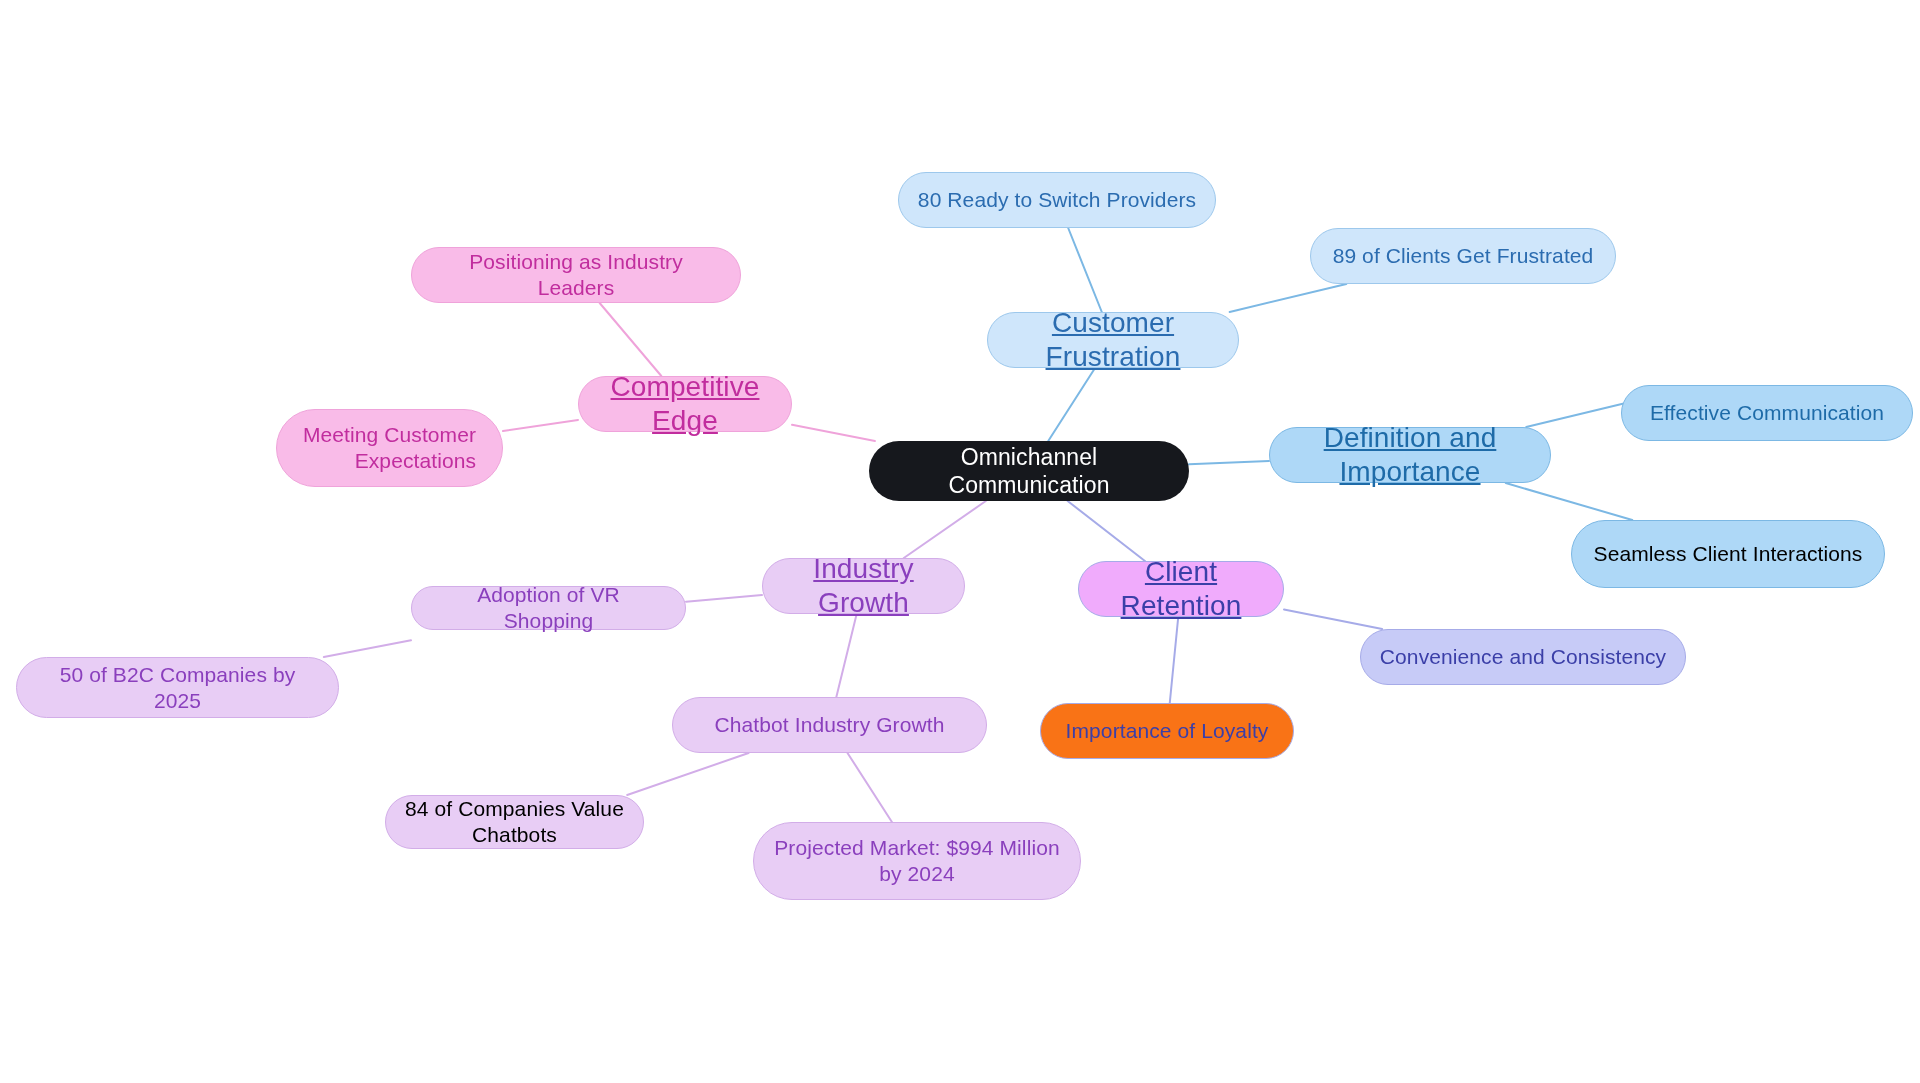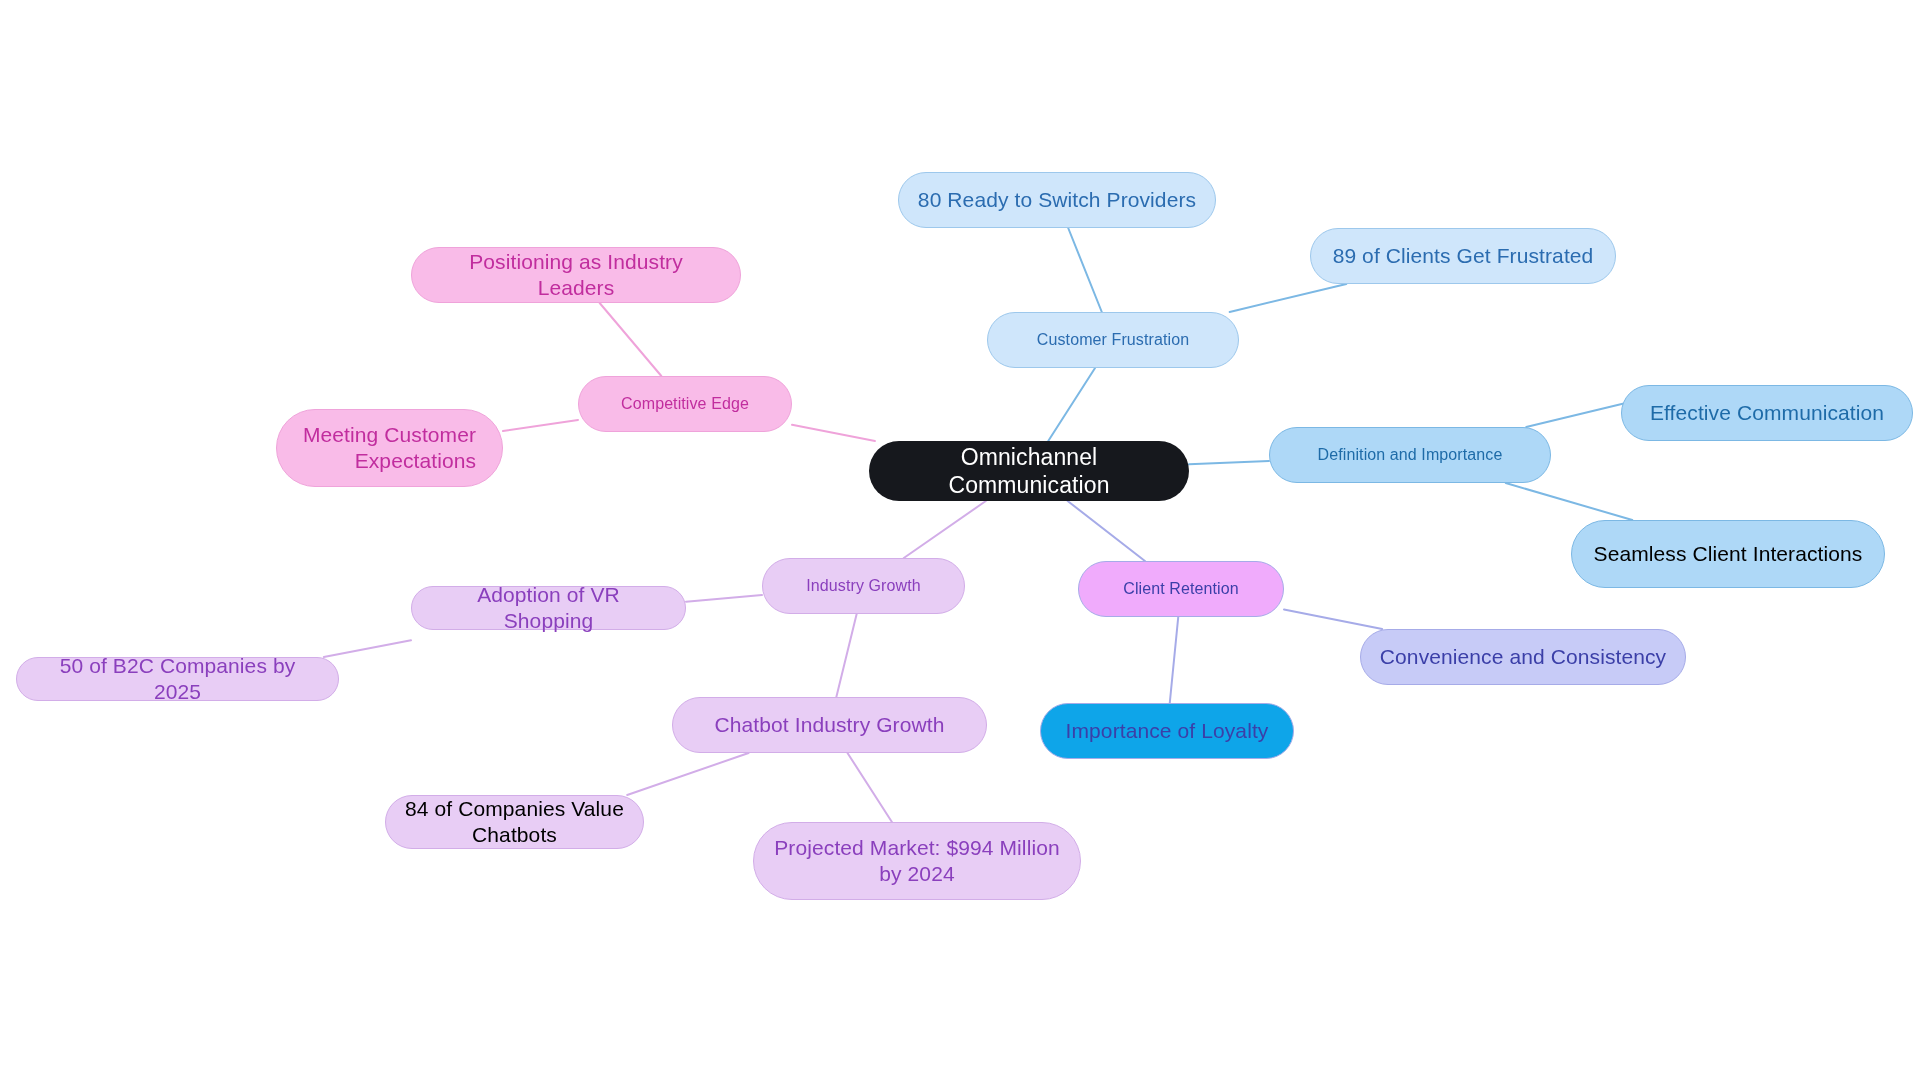--- a/index.html
+++ b/index.html
@@ -46,21 +46,22 @@
   }
 
   .node-root {
     border-radius: 34px;
     border-width: 0;
     font-size: 23px;
     font-weight: 400;
   }
 
   .node-branch {
-    font-size: 16px;
+    font-size: 28px;
+    text-decoration: underline;
   }
 
   .node-leaf {
     font-size: 21px;
   }
 </style>
 </head>
 <body>
 
 <div id="mindmap-canvas">
@@ -87,24 +88,24 @@
   <div id="node-layer">
       <div class="node node-root" style="left: 869px; top: 441px; width: 320px; height: 60px; background: rgb(22, 24, 29); color: rgb(255, 255, 255);">Omnichannel Communication</div>
       <div class="node node-branch" style="left: 987px; top: 312px; width: 252px; height: 56px; background: rgb(207, 230, 251); border-color: rgb(157, 200, 236); color: rgb(43, 108, 176);">Customer Frustration</div>
       <div class="node node-leaf" style="left: 898px; top: 172px; width: 318px; height: 56px; background: rgb(207, 230, 251); border-color: rgb(157, 200, 236); color: rgb(43, 108, 176);">80 Ready to Switch Providers</div>
       <div class="node node-leaf" style="left: 1310px; top: 228px; width: 306px; height: 56px; background: rgb(207, 230, 251); border-color: rgb(157, 200, 236); color: rgb(43, 108, 176);">89 of Clients Get Frustrated</div>
       <div class="node node-branch" style="left: 1269px; top: 427px; width: 282px; height: 56px; background: rgb(174, 216, 247); border-color: rgb(124, 184, 228); color: rgb(30, 107, 168);">Definition and Importance</div>
       <div class="node node-leaf" style="left: 1621px; top: 341px; width: 292px; height: 56px; background: rgb(174, 216, 247); border-color: rgb(124, 184, 228); color: rgb(30, 107, 168); margin-top: 44px;">Effective Communication</div>
       <div class="node node-leaf" style="left: 1571px; top: 520px; width: 314px; height: 68px; background: rgb(174, 216, 247); border-color: rgb(124, 184, 228); color: #000000;">Seamless Client Interactions</div>
       <div class="node node-branch" style="left: 1078px; top: 561px; width: 206px; height: 56px; background: #f0abfc; border-color: rgb(166, 171, 232); color: rgb(59, 63, 168);">Client Retention</div>
       <div class="node node-leaf" style="left: 1360px; top: 629px; width: 326px; height: 56px; background: rgb(199, 203, 247); border-color: rgb(166, 171, 232); color: rgb(59, 63, 168);">Convenience and Consistency</div>
-      <div class="node node-leaf" style="left: 1040px; top: 703px; width: 254px; height: 56px; background: #0ea5e9; border-color: rgb(166, 171, 232); color: rgb(59, 63, 168);">Importance of Loyalty</div>
+      <div class="node node-leaf" style="left: 1040px; top: 703px; width: 254px; height: 56px; background: #f97316; border-color: rgb(166, 171, 232); color: rgb(59, 63, 168);">Importance of Loyalty</div>
       <div class="node node-branch" style="left: 762px; top: 558px; width: 203px; height: 56px; background: rgb(232, 205, 245); border-color: rgb(210, 173, 232); color: rgb(138, 63, 189);">Industry Growth</div>
       <div class="node node-leaf" style="left: 411px; top: 586px; width: 275px; height: 44px; background: rgb(232, 205, 245); border-color: rgb(210, 173, 232); color: rgb(138, 63, 189);">Adoption of VR Shopping</div>
-      <div class="node node-leaf" style="left: 16px; top: 657px; width: 323px; height: 44px; background: rgb(232, 205, 245); border-color: rgb(210, 173, 232); color: rgb(138, 63, 189); text-align: center;">50 of B2C Companies by 2025</div>
+      <div class="node node-leaf" style="left: 16px; top: 657px; width: 323px; height: 61px; background: rgb(232, 205, 245); border-color: rgb(210, 173, 232); color: rgb(138, 63, 189); text-align: center;">50 of B2C Companies by 2025</div>
       <div class="node node-leaf" style="left: 672px; top: 697px; width: 315px; height: 56px; background: rgb(232, 205, 245); border-color: rgb(210, 173, 232); color: rgb(138, 63, 189);">Chatbot Industry Growth</div>
       <div class="node node-leaf" style="left: 385px; top: 795px; width: 259px; height: 54px; background: rgb(232, 205, 245); border-color: rgb(210, 173, 232); color: #000000;">84 of Companies Value
 Chatbots</div>
       <div class="node node-leaf" style="left: 753px; top: 822px; width: 328px; height: 78px; background: rgb(232, 205, 245); border-color: rgb(210, 173, 232); color: rgb(138, 63, 189);">Projected Market: $994 Million
 by 2024</div>
       <div class="node node-branch" style="left: 578px; top: 376px; width: 214px; height: 56px; background: rgb(249, 187, 232); border-color: rgb(239, 163, 218); color: rgb(193, 45, 158);">Competitive Edge</div>
       <div class="node node-leaf" style="left: 411px; top: 247px; width: 330px; height: 56px; background: rgb(249, 187, 232); border-color: rgb(239, 163, 218); color: rgb(193, 45, 158);">Positioning as Industry Leaders</div>
       <div class="node node-leaf" style="left: 276px; top: 409px; width: 227px; height: 78px; background: rgb(249, 187, 232); border-color: rgb(239, 163, 218); color: rgb(193, 45, 158); text-align: right;">Meeting Customer
 Expectations</div>
     </div>

